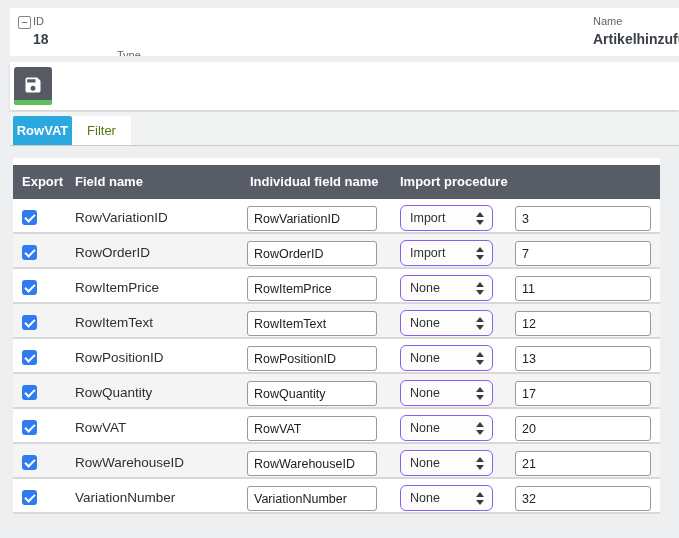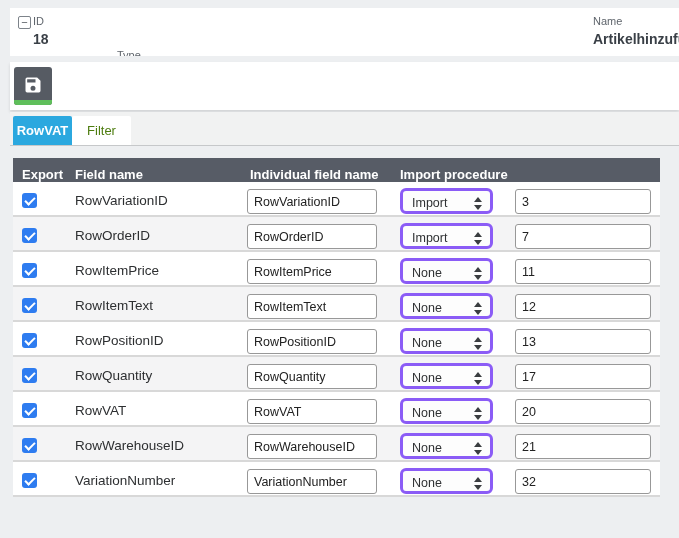--- a/index.html
+++ b/index.html
@@ -44,21 +44,21 @@
   .tab {
     position: absolute; bottom: 0; height: 29px; width: 59px;
     font-size: 13px; text-align: center; line-height: 29px; cursor: pointer;
     border-radius: 2px 2px 0 0;
   }
   .tab.active { left: 3px; background: #2ba8df; color: #ffffff; font-weight: 700; }
   .tab.plain  { left: 62px; background: #ffffff; color: #4d7c0f; }
 
   
   .table { position: absolute; left: 13px; top: 158px; width: 647px; background: #fff; }
-  .thead { position: relative; height: 24px; background: #575c66; }
+  .thead { position: relative; height: 34px; background: #575c66; margin-top: 7px; }
   .thead span {
     position: absolute; top: 0; line-height: 34px;
     color: #ffffff; font-size: 13px; font-weight: 700;
   }
   .th-export { left: 9px; }  .th-fieldname { left: 62px; }
   .th-ifn { left: 237px; }   .th-proc { left: 387px; }  .th-pos { left: 504px; }
 
   .row {
     position: relative; height: 35px; background: #ffffff;
     border-bottom: 2px solid #d8d8d8;
@@ -89,21 +89,21 @@
     position: absolute; top: 7px; height: 25px;
     border: 1px solid #989898; border-radius: 3px; background: #fff;
     font-family: "Liberation Sans", sans-serif; font-size: 12.5px; color: #222;
     padding: 0 6px;
   }
   .txt.ifn { left: 234px; width: 130px; }
   .txt.pos { left: 502px; width: 136px; }
 
   .sel {
     position: absolute; left: 387px; top: 6px; width: 93px; height: 26px;
-    border: 3px solid #8b5cf6; border-radius: 6px; background: #fdfdfd;
+    border: 1px solid #8b5cf6; border-radius: 6px; background: #fdfdfd;
     cursor: pointer;
   }
   .sel .sel-label {
     position: absolute; left: 9px; top: 0; line-height: 24px;
     font-size: 12.5px; color: #2f3133;
   }
   .sel .arrows { position: absolute; right: 8px; top: 6px; width: 8px; height: 13px; }
   .sel .arrows i { position: absolute; left: 0; width: 0; height: 0; border-left: 4px solid transparent; border-right: 4px solid transparent; }
   .sel .arrows i.up { top: 0; border-bottom: 5px solid #3a3d40; }
   .sel .arrows i.dn { bottom: 0; border-top: 5px solid #3a3d40; }

